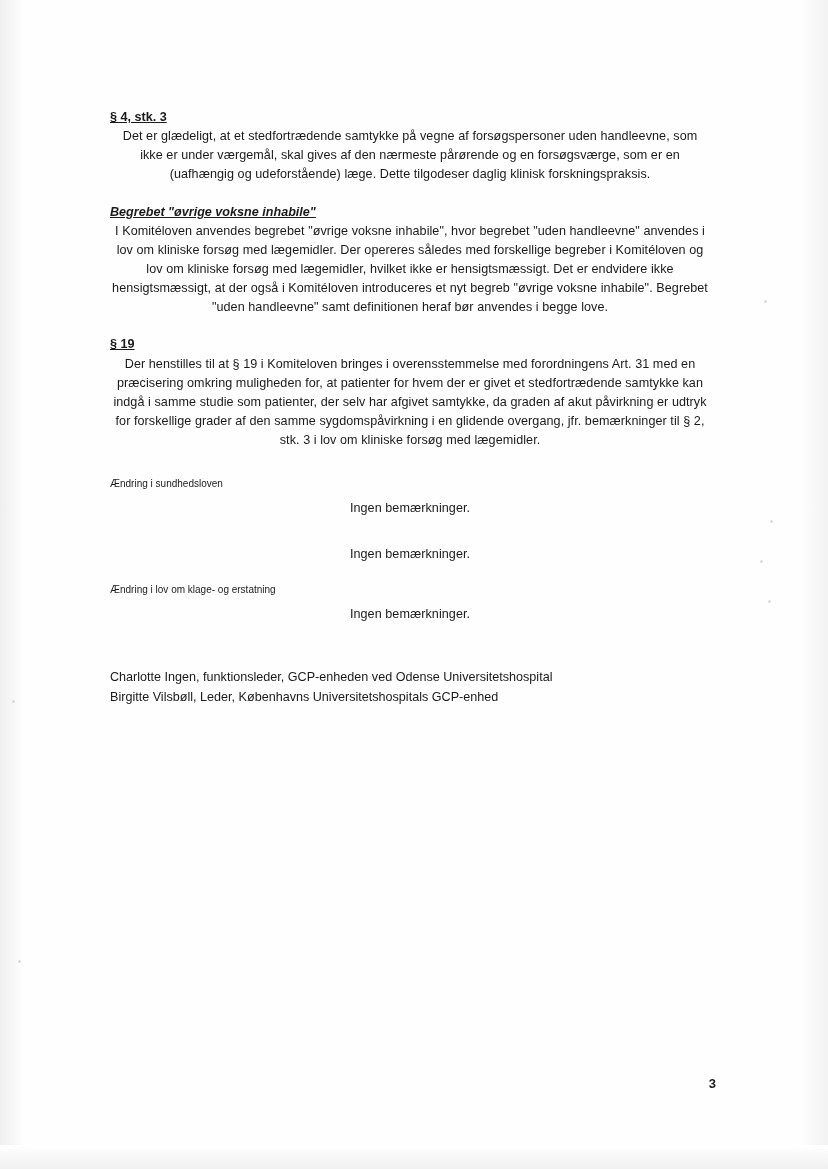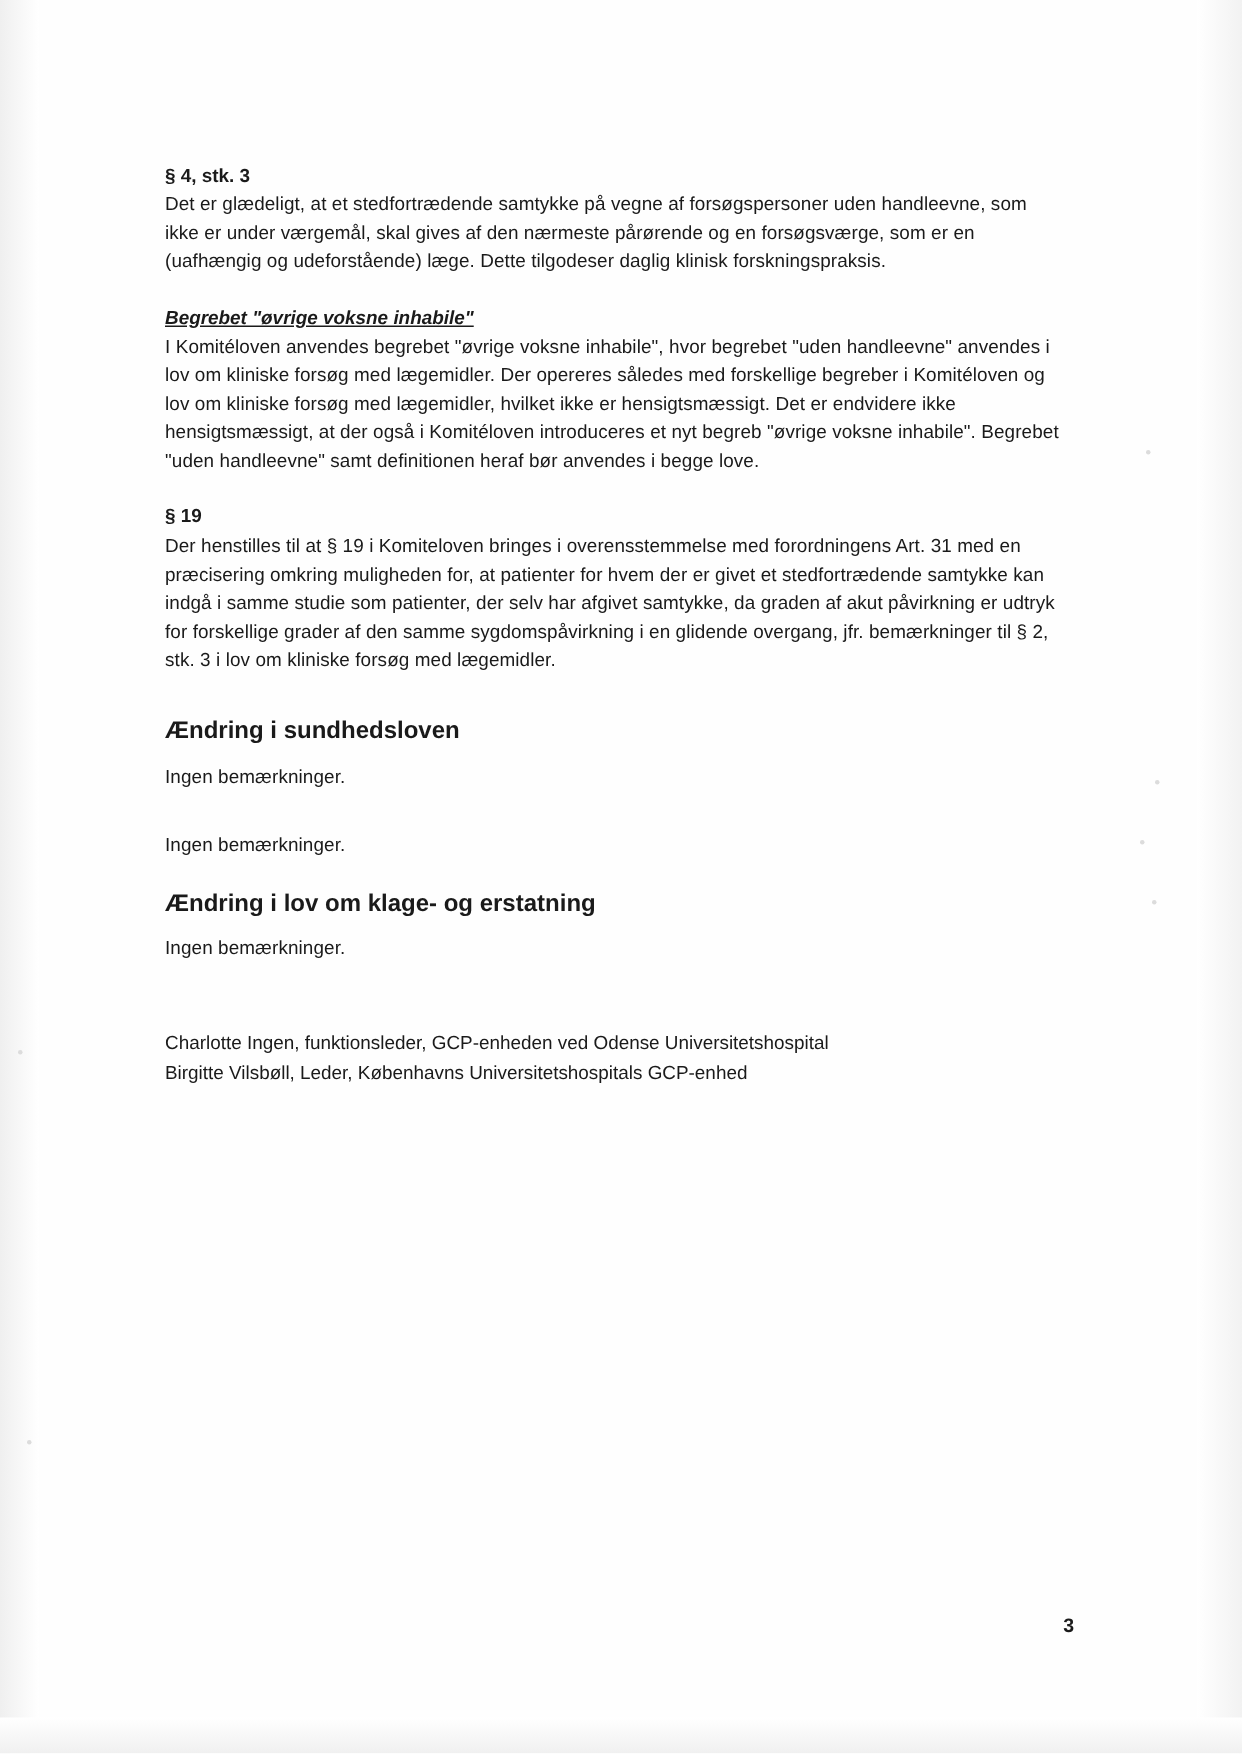--- a/index.html
+++ b/index.html
@@ -50,43 +50,44 @@
     position: absolute;
     left: 110px;
     top: 108px;
     width: 600px;
   }
 
   .para {
     font-size: 12.6px;
     line-height: 1.52;
     margin: 0 0 0 0;
-    text-align: left;
+    text-align: center;
     letter-spacing: 0.005em;
   }
 
   .heading-underline {
     font-weight: bold;
+    text-decoration: underline;
     font-size: 12.6px;
     line-height: 1.52;
     display: block;
   }
 
   .heading-italic-underline {
     font-weight: bold;
     font-style: italic;
     text-decoration: underline;
     font-size: 12.6px;
     line-height: 1.52;
     display: block;
   }
 
   .heading-bold {
-    font-weight: bold;
-    font-size: 16px;
+    font-weight: normal;
+    font-size: 10px;
     line-height: 1.52;
     display: block;
   }
 
   .block {
     margin-bottom: 18px;
   }
 
   .block-tight {
     margin-bottom: 12px;

